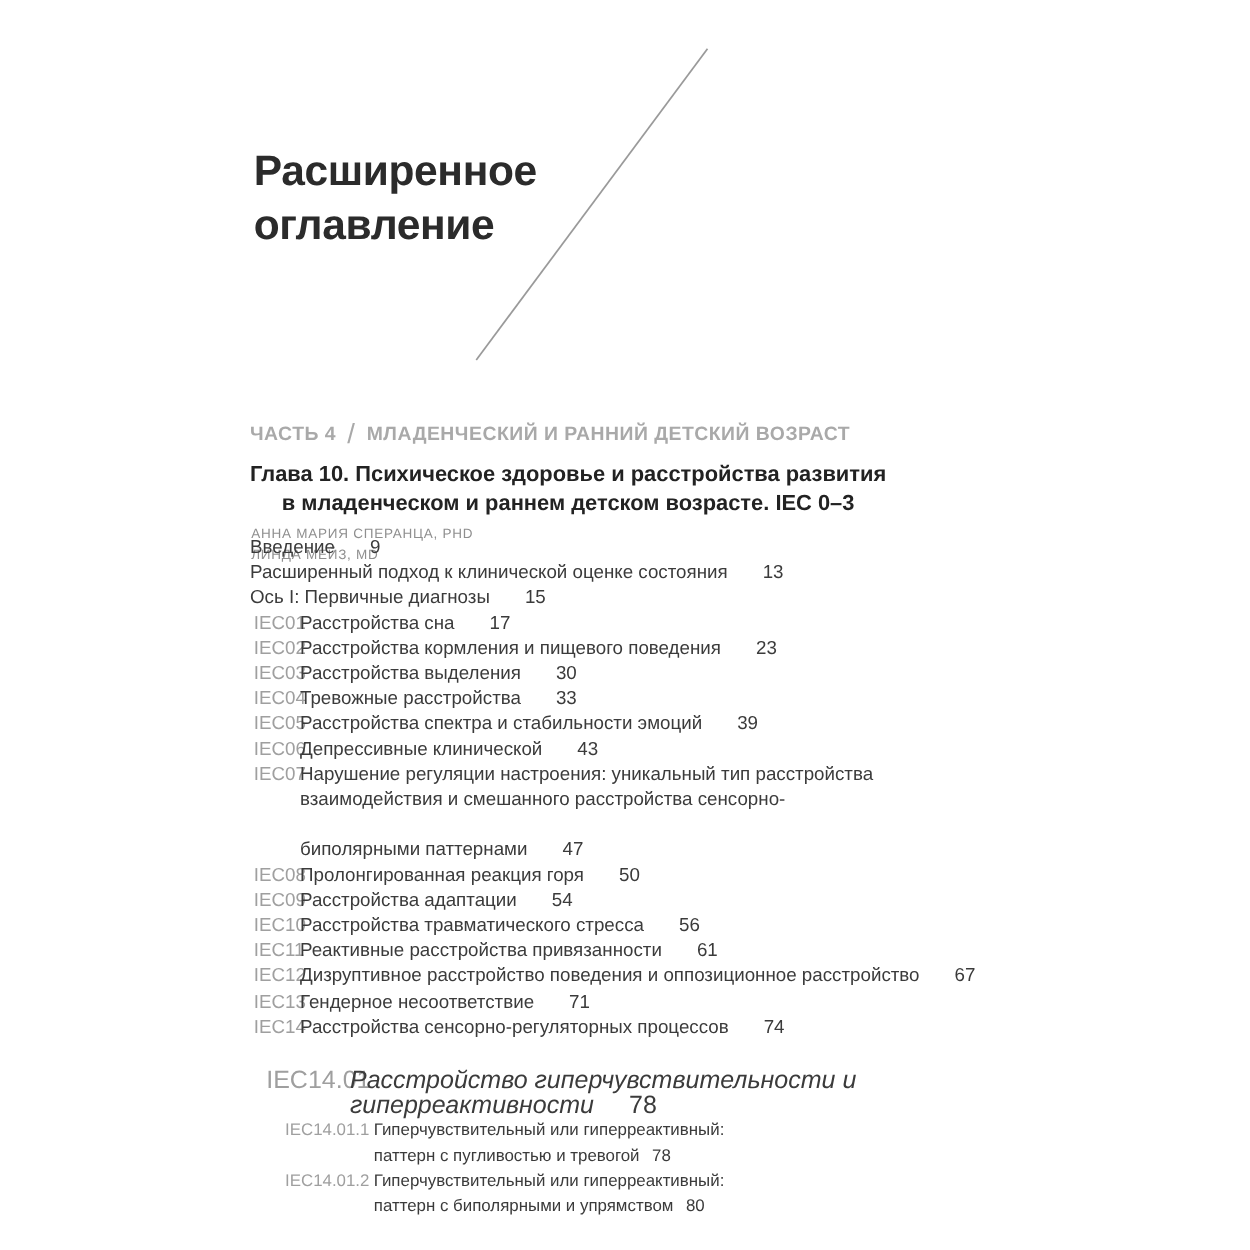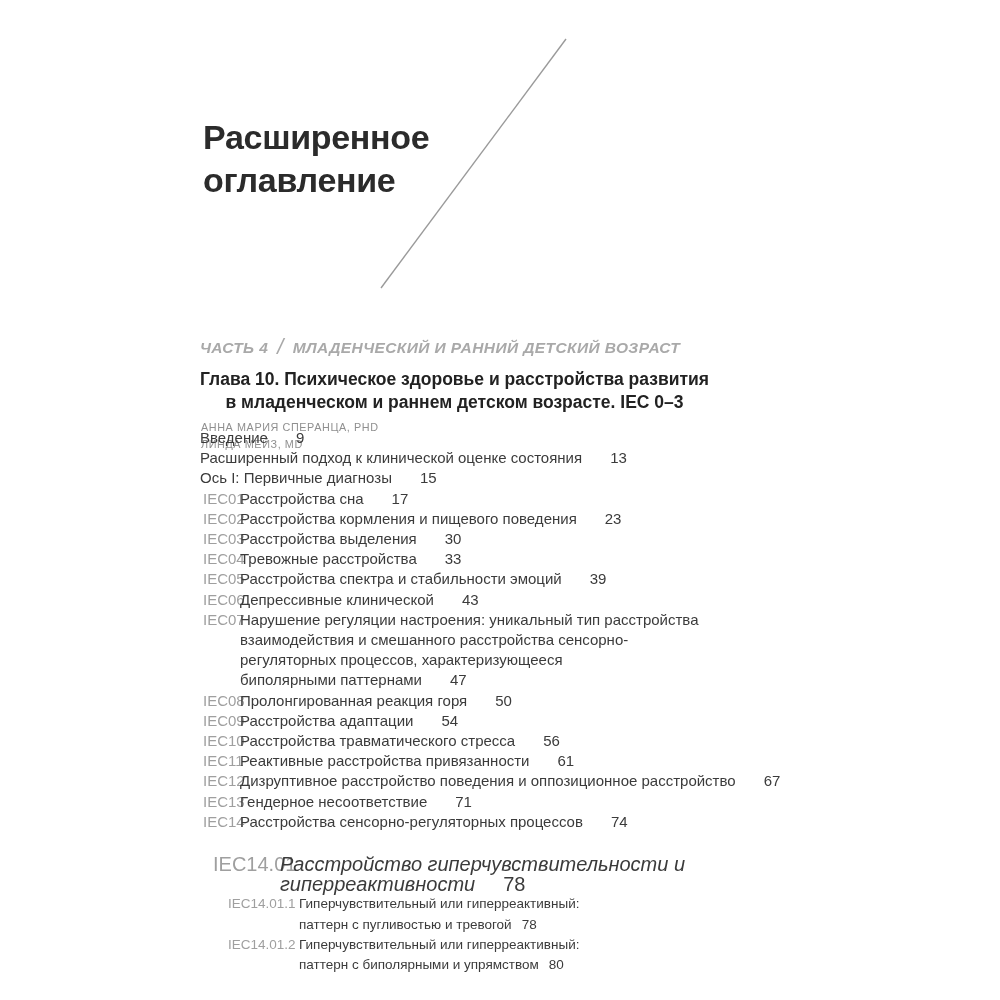--- a/index.html
+++ b/index.html
@@ -12,21 +12,21 @@
   }
   .diag{position:absolute;left:0;top:0;pointer-events:none;}
   .page-title{
     position:absolute;left:203px;top:116px;margin:0;
     font-size:34px;font-weight:700;color:#2b2b2b;
     line-height:43px;letter-spacing:-0.3px;white-space:pre-line;
   }
   .part-header{
     position:absolute;left:200px;top:335px;
     font-size:15.5px;font-weight:700;color:#a9a9a9;
-    letter-spacing:0.4px;display:flex;align-items:center;font-style:italic;
+    letter-spacing:0.4px;display:flex;align-items:center;
   }
   .part-header .slash{
     font-weight:400;font-size:22px;color:#a9a9a9;
     margin:0 9px;position:relative;top:-1px;
   }
   .chapter-title{
     position:absolute;left:200px;top:368px;margin:0;
     font-size:17.5px;font-weight:700;color:#222222;line-height:23px;text-align:center;
   }
   .authors{
@@ -113,21 +113,21 @@
     <div class="row l1">
       <span class="code">IEC06</span>
       <div class="t"><span class="txt">Депрессивные клинической</span><span class="pg">43</span></div>
     </div>
 
     <div class="row l1">
       <span class="code">IEC07</span>
       <div class="t">
         <span class="txt">Нарушение регуляции настроения: уникальный тип расстройства</span><br>
         <span class="txt">взаимодействия и смешанного расстройства сенсорно-</span><br>
-        <span class="txt">регуляторных процессов, характеризующееся</span><br>
+        <br>
         <span class="txt">биполярными паттернами</span><span class="pg">47</span>
       </div>
     </div>
 
     <div class="row l1">
       <span class="code">IEC08</span>
       <div class="t"><span class="txt">Пролонгированная реакция горя</span><span class="pg">50</span></div>
     </div>
     <div class="row l1">
       <span class="code">IEC09</span>

